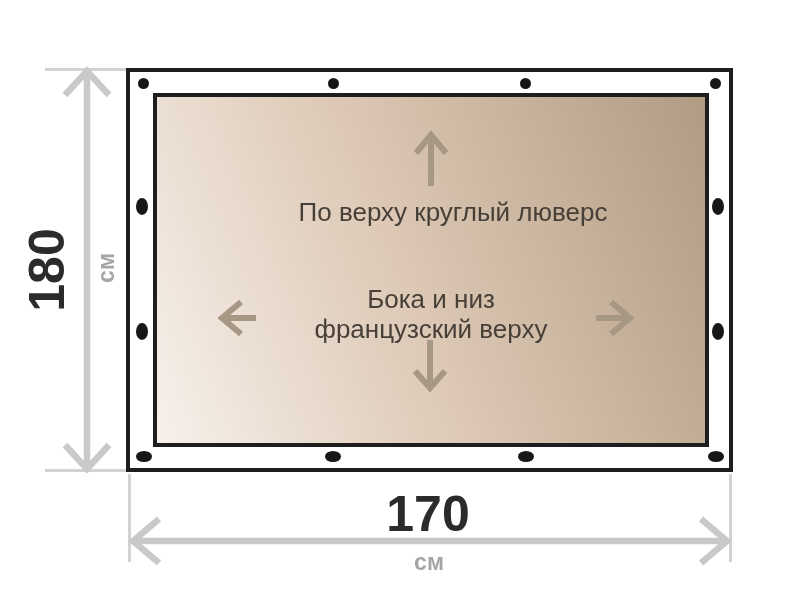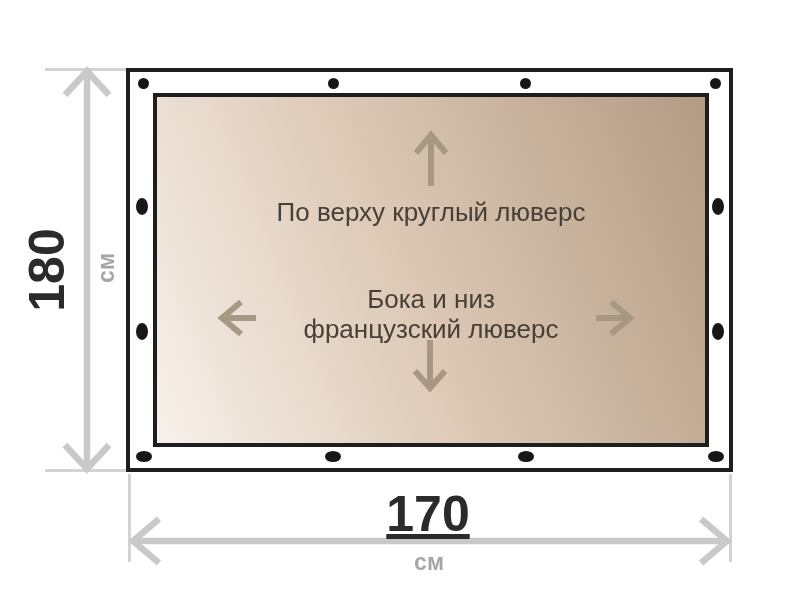--- a/index.html
+++ b/index.html
@@ -30,21 +30,21 @@
   .grommet { position: absolute; background: var(--grommet, #171717); border-radius: 50%; }
   .g-circle { width: 11px; height: 11px; }
   .g-side   { width: 12px; height: 17px; }
   .g-bottom { width: 16px; height: 11px; }
 
   
   .note {
     position: absolute; left: 157px; width: 548px; text-align: center;
     color: var(--canvas-text, #474038); font-size: 26px;
   }
-  .note-top { top: 199px; line-height: 26px; }
+  .note-top { top: 199px; line-height: 26px; margin-left: 22px; }
   .note-mid { top: 284px; line-height: 30px; }
 
   
   .inner-arrow { position: absolute; color: var(--inner-arrow, #a69884); }
   .inner-arrow svg { display: block; }
 
   
   .dim-arrow { position: absolute; color: var(--dimension-line, #c9c9c9); }
   .ext-line { position: absolute; background: var(--extension-line, #d3d3d3); }
   .ext-h { height: 3px; width: 83px; left: 45px; }
@@ -57,21 +57,21 @@
   .dim-value {
     position: absolute; text-align: center; font-weight: bold;
     color: var(--dimension-value, #2b2b2b); font-size: 50px;
   }
   .dim-unit {
     position: absolute; text-align: center; font-weight: bold;
     color: var(--unit-text, #a5a5a5); font-size: 23px;
   }
   .height-value { left: -33px; top: 240px; width: 160px; height: 60px; line-height: 60px; transform: rotate(-90deg); }
   .height-unit  { left: 76px;  top: 253px; width: 60px;  height: 30px; line-height: 30px; transform: rotate(-90deg); }
-  .width-value  { left: 328px; top: 487px; width: 200px; height: 54px; line-height: 54px; text-decoration: underline; }
+  .width-value  { left: 328px; top: 487px; width: 200px; height: 54px; line-height: 54px; }
   .width-unit   { left: 379px; top: 549px; width: 100px; height: 26px; line-height: 26px; }
 </style>
 </head>
 <body>
 
 <div class="scene">
 
   <div class="ext-line ext-h ext-top-h"></div>
   <div class="ext-line ext-h ext-bottom-h"></div>
 
@@ -130,21 +130,21 @@
   <div class="inner-arrow" style="left:410px; top:338px;">
     <svg width="40" height="54" viewBox="0 0 40 54" fill="none" stroke="currentColor" stroke-width="6">
       <line x1="20" y1="2" x2="20" y2="48"></line>
       <polyline points="5,33 20,50 35,33"></polyline>
     </svg>
   </div>
 
   <div class="note note-top">По верху круглый люверс</div>
   <div class="note note-mid">
     <div>Бока и низ</div>
-    <div>французский люверс</div>
+    <div>французский верху</div>
   </div>
 
   <div class="dim-arrow" style="left:128px; top:512px;">
     <svg width="604" height="56" viewBox="0 0 604 56" fill="none" stroke="currentColor" stroke-width="6.5">
       <line x1="5" y1="29" x2="599" y2="29"></line>
       <polyline points="31,7 5,29 31,51"></polyline>
       <polyline points="573,7 599,29 573,51"></polyline>
     </svg>
   </div>
 

